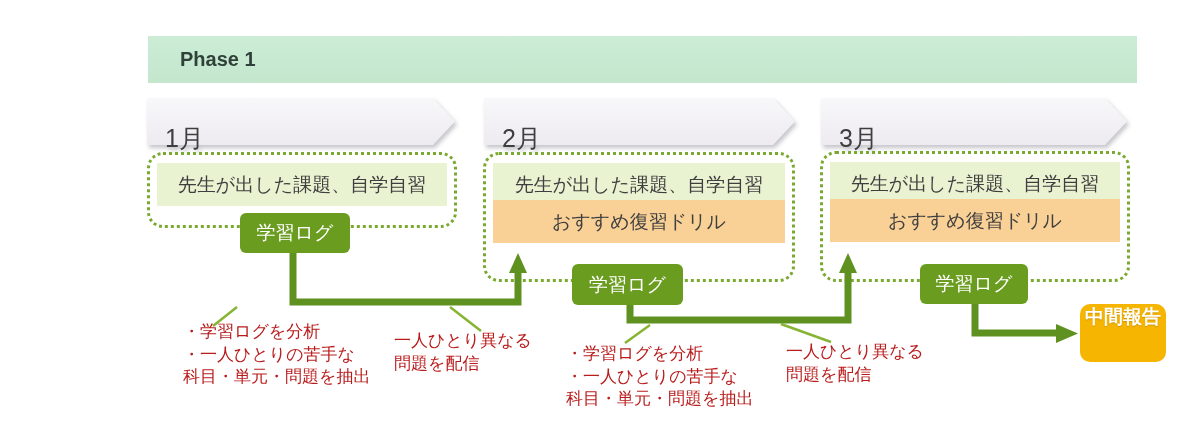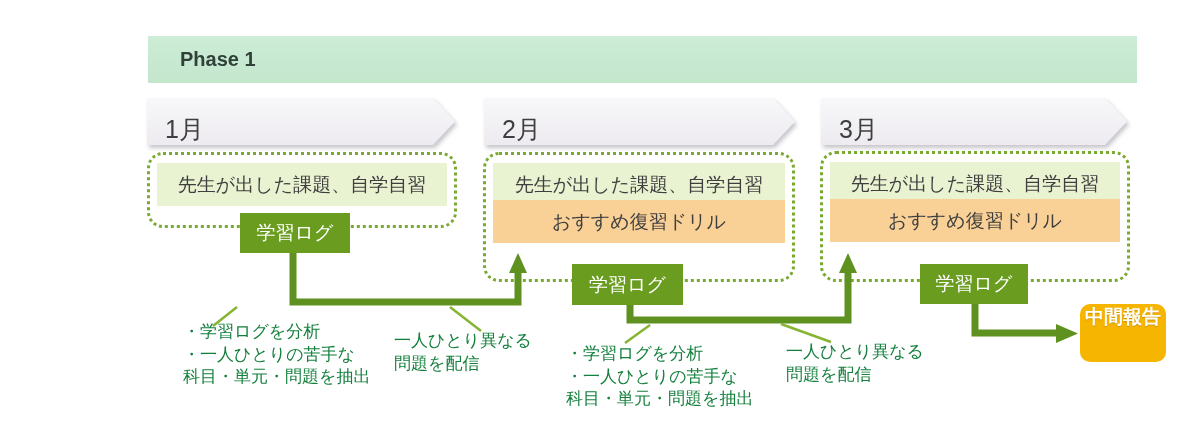--- a/index.html
+++ b/index.html
@@ -13,46 +13,46 @@
   .logo .c2{color:#f6a400;}
   .logo .c3{color:#f0539b;}
   .logo .c4{color:#8cc11e;}
   
   .phase-bar{position:absolute;left:148px;top:36px;width:989px;height:47px;background:linear-gradient(180deg,#cdedd6 0%,#c3e6cd 100%);}
   .phase-bar span{display:block;line-height:47px;padding-left:32px;font-size:20px;font-weight:600;color:#30413a;}
   
   .marrow{position:absolute;top:98px;height:47px;filter:drop-shadow(2px 3px 2px rgba(110,110,125,0.40));}
   .marrow .shape{width:100%;height:100%;background:linear-gradient(180deg,#f8f7fa 0%,#edebef 100%);
     clip-path:polygon(0 0,calc(100% - 22px) 0,100% 50%,calc(100% - 22px) 100%,0 100%);}
-  .marrow .mlabel{position:absolute;left:18px;top:8px;line-height:47px;font-size:25px;color:#3e3e3e;}
+  .marrow .mlabel{position:absolute;left:18px;top:17px;line-height:47px;font-size:25px;color:#3e3e3e;}
   .m1{left:147px;width:308px;}
   .m2{left:484px;width:311px;}
   .m3{left:821px;width:306px;}
   
   .dotbox{position:absolute;border:3px dotted #7aa930;border-radius:16px;box-sizing:border-box;background:transparent;}
   .b1{left:147px;top:152px;width:310px;height:76px;}
   .b2{left:483px;top:152px;width:312px;height:130px;}
   .b3{left:820px;top:151px;width:310px;height:131px;}
   .rowbar{position:absolute;left:7px;right:7px;height:43px;display:flex;align-items:center;justify-content:center;
     font-size:19px;color:#3f3f3f;white-space:nowrap;}
   .task{top:8px;background:#e9f2d1;}
   .drill{top:45px;background:#f9d096;}
   
-  .logtag{position:absolute;background:#6a9c20;color:#ffffff;font-size:19px;display:flex;align-items:center;justify-content:center;z-index:5;white-space:nowrap;}
+  .logtag{position:absolute;background:#6a9c20;color:#ffffff;font-size:19px;display:flex;align-items:center;justify-content:center;z-index:5;white-space:nowrap;border-radius:6px;}
   .log1{left:240px;top:213px;width:110px;height:40px;}
   .log2{left:572px;top:264px;width:111px;height:41px;}
   .log3{left:920px;top:264px;width:108px;height:40px;}
   
   .report{position:absolute;left:1080px;top:304px;width:86px;height:58px;background:#f6b500;border-radius:10px;
     color:#ffffff;font-weight:bold;font-size:19px;line-height:25px;text-align:center;z-index:5;
     display:flex;flex-direction:row;justify-content:center;text-shadow:0 1px 1px rgba(140,90,0,0.35);}
   
   .overlay{position:absolute;left:0;top:0;z-index:4;pointer-events:none;}
   
-  .note{position:absolute;font-size:17px;line-height:22.5px;color:#15803d;z-index:6;white-space:nowrap;}
+  .note{position:absolute;font-size:17px;line-height:22.5px;color:#b91c1c;z-index:6;white-space:nowrap;}
   .n1a{left:183px;top:321px;}
   .n1b{left:394px;top:330px;}
   .n2a{left:566px;top:343px;}
   .n2b{left:786px;top:341px;}
 </style>
 </head>
 <body>
 
 <div class="stage">
 

